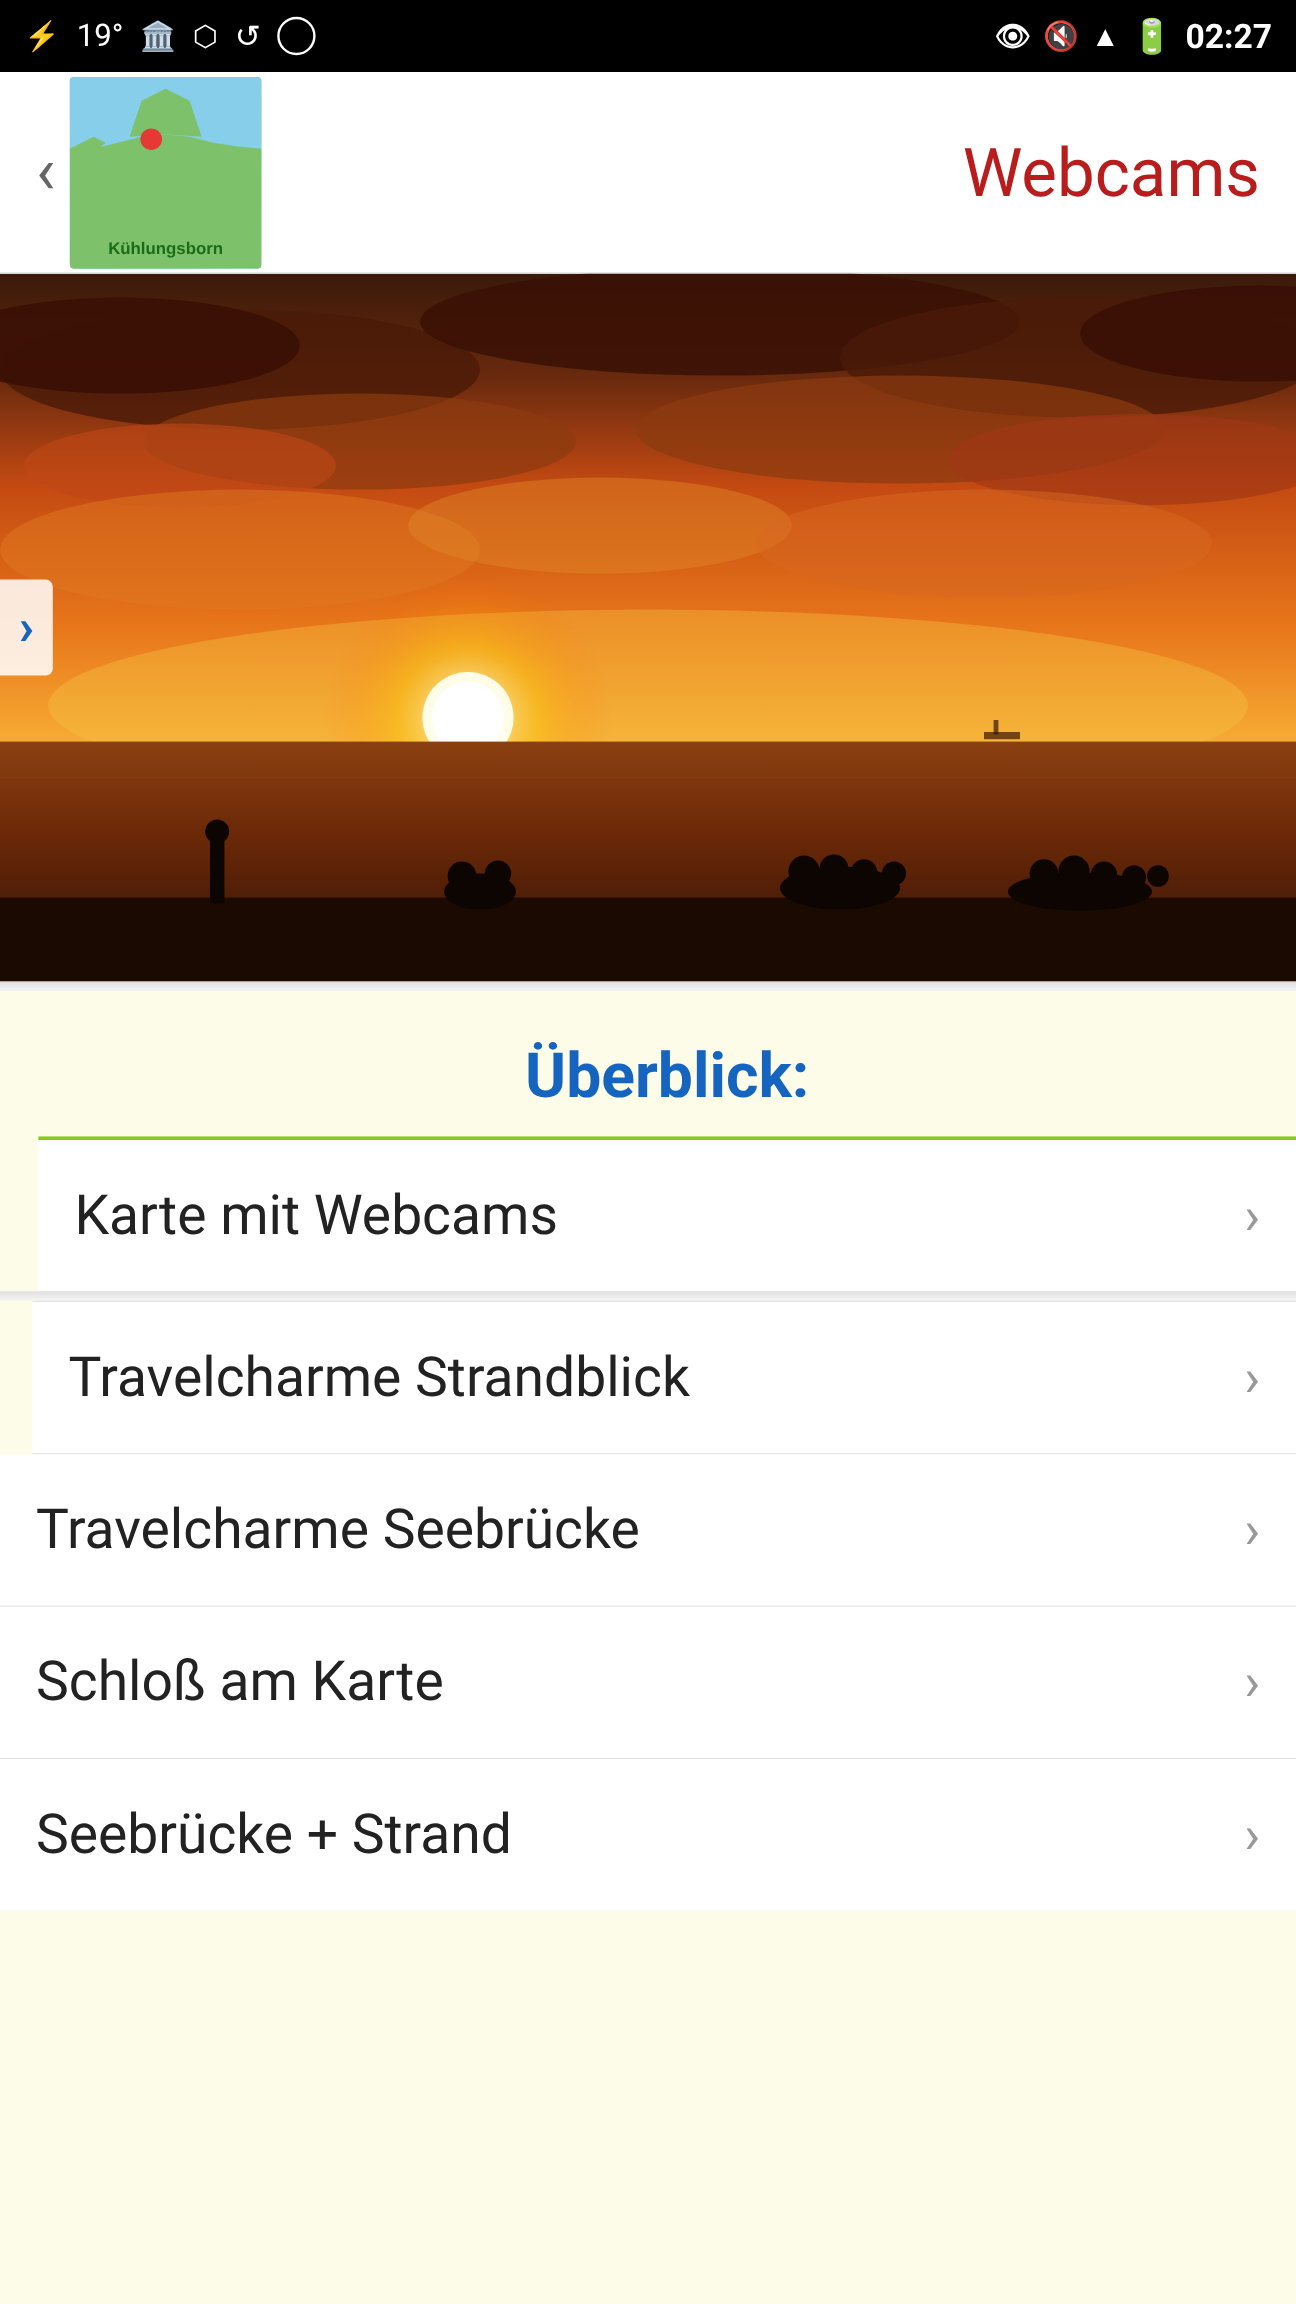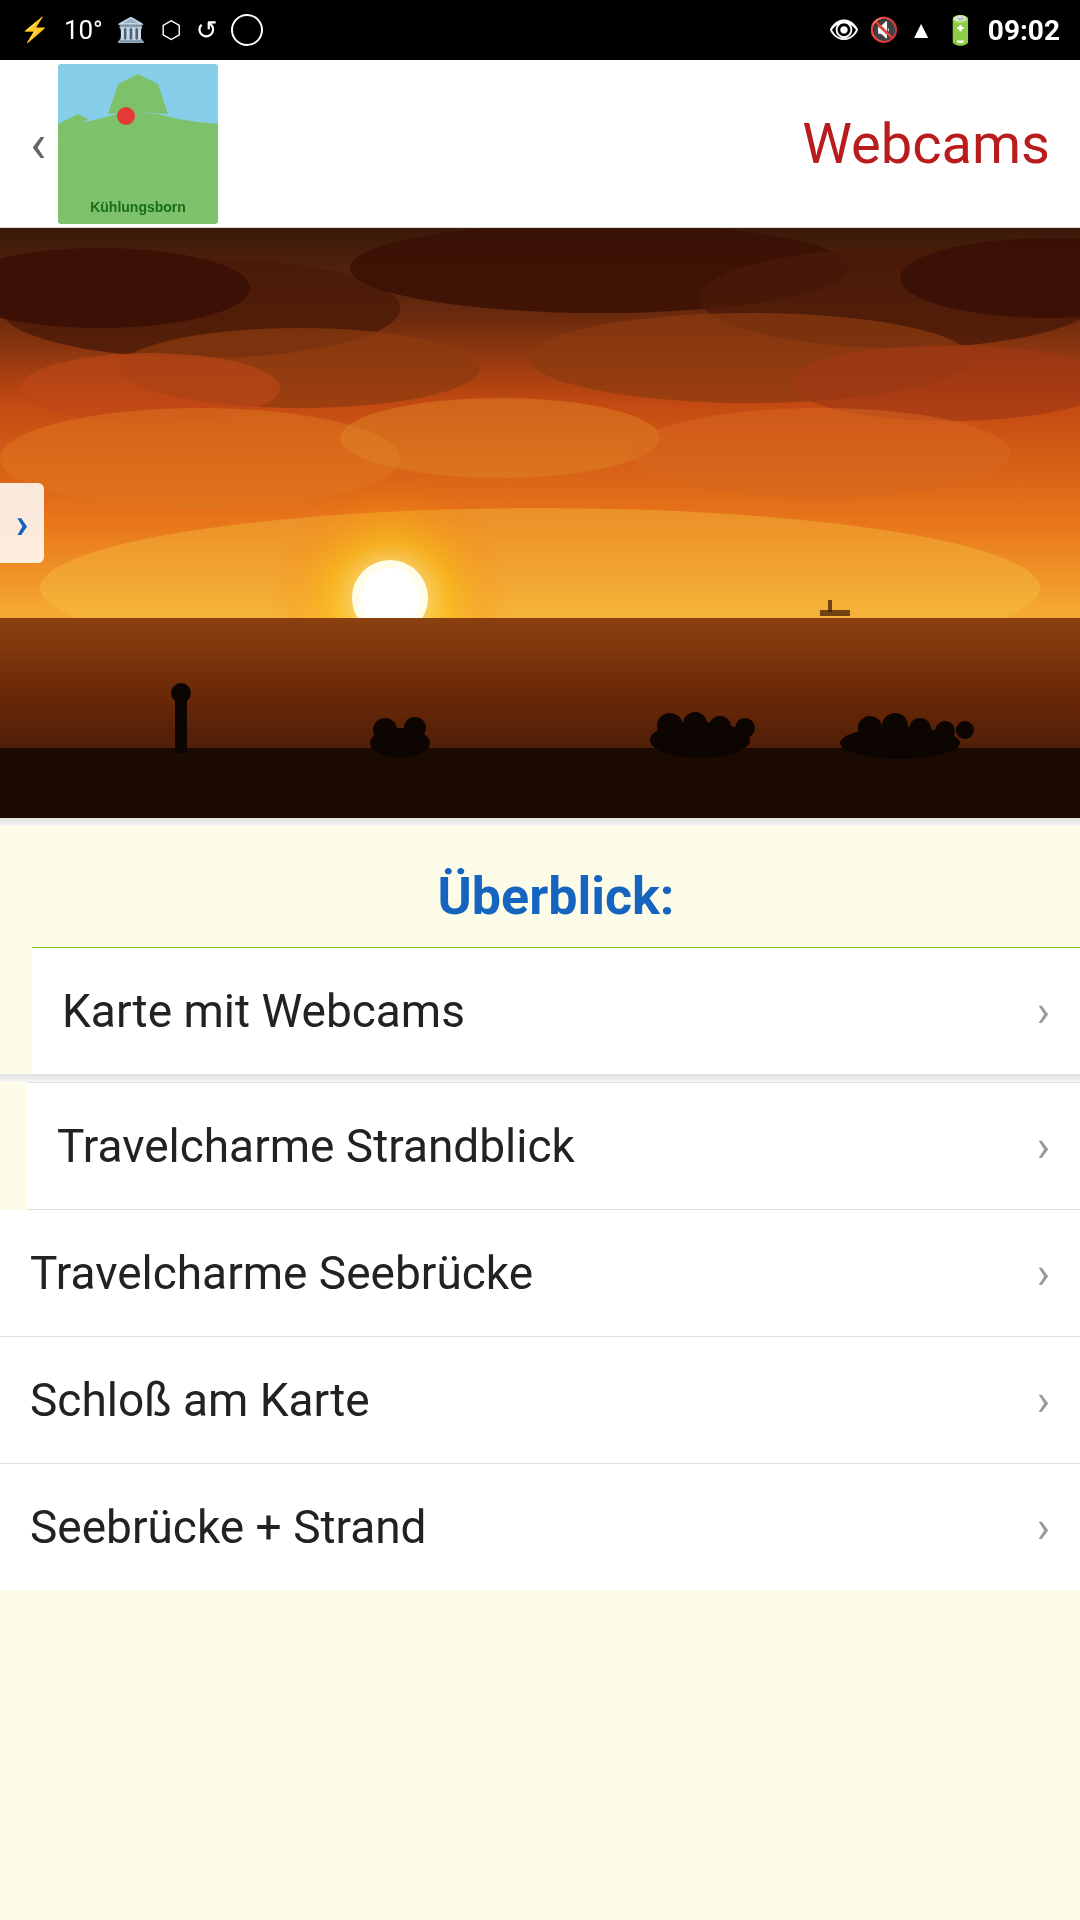--- a/index.html
+++ b/index.html
@@ -175,32 +175,32 @@
     .kuehlungsborn-section {
       background: #fdfce8;
     }
   </style>
 </head>
 <body>
 
 <div class="status-bar">
   <div class="status-bar-left">
     <span class="status-icon">⚡</span>
-    <span style="font-size:26px;">10°</span>
+    <span style="font-size:26px;">19°</span>
     <span class="status-icon">🏛️</span>
     <span class="status-icon">⬡</span>
     <span style="font-size:26px;">↺</span>
     <span style="font-size:26px; border:2px solid #fff; border-radius:50%; width:32px; height:32px; display:inline-flex; align-items:center; justify-content:center;"></span>
   </div>
   <div class="status-bar-right">
     <span style="font-size:24px;">👁</span>
     <span style="font-size:24px;">🔇</span>
     <span style="font-size:24px;">▲</span>
     <span>🔋</span>
-    <span>09:02</span>
+    <span>02:27</span>
   </div>
 </div>
 
 <div class="app-bar">
   <div class="back-button">
     <span>‹</span>
   </div>
   <div class="app-logo">
     <div class="app-logo-inner">
 
@@ -322,21 +322,21 @@
   </div>
 </div>
 
 <div class="scroll-divider"></div>
 
 <div class="content-area">
 
   <div class="overview-section">
     <div class="section-heading">Überblick:</div>
 
-    <div class="list-item" style="border-top: 1px solid #84cc16;">
+    <div class="list-item" style="border-top: 3px solid #84cc16;">
       <span class="list-item-text">Karte mit Webcams</span>
       <span class="list-item-arrow">›</span>
     </div>
   </div>
 
   <div class="section-divider"></div>
 
   <div class="kuehlungsborn-section">
 
     <div class="list-item" style="border-top: 1px solid #e0e0e0; margin-left: 27px;">

